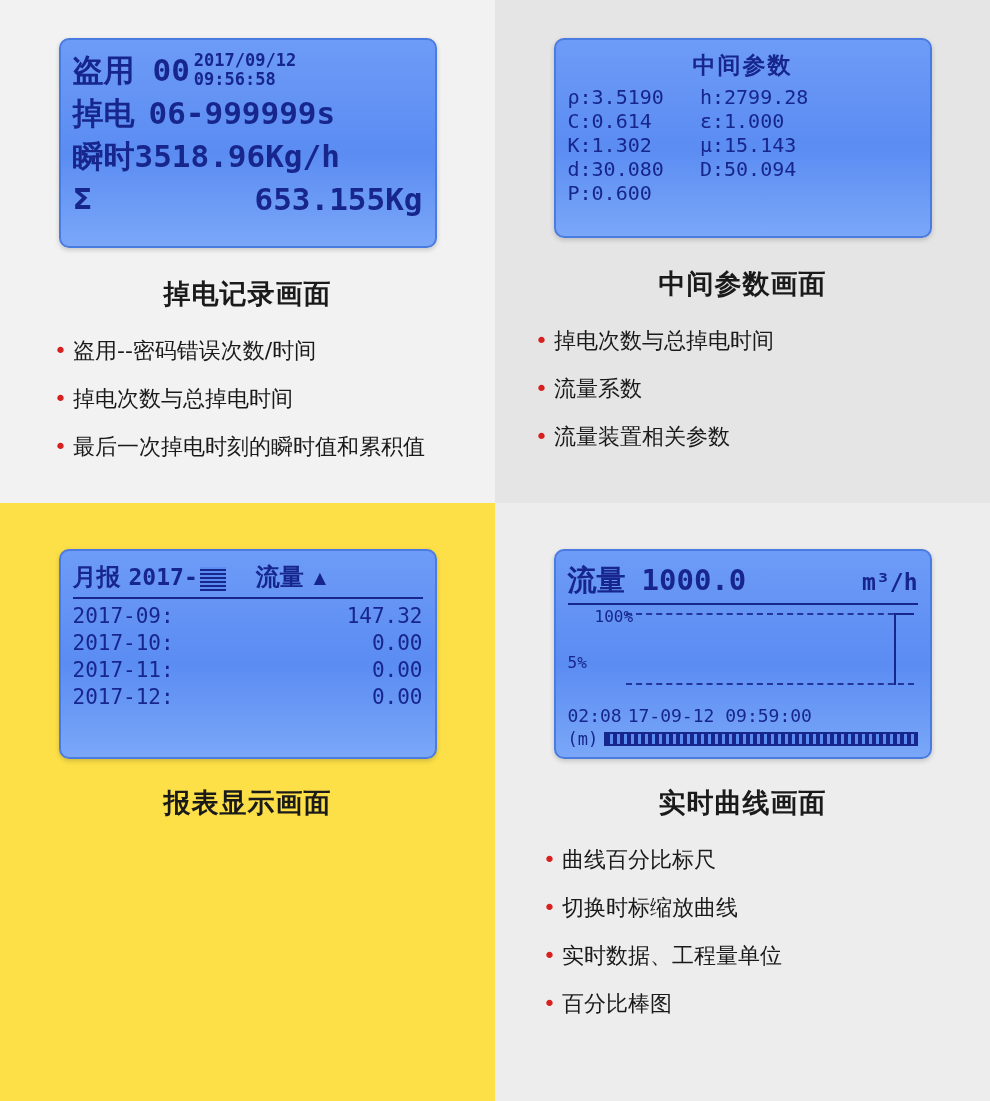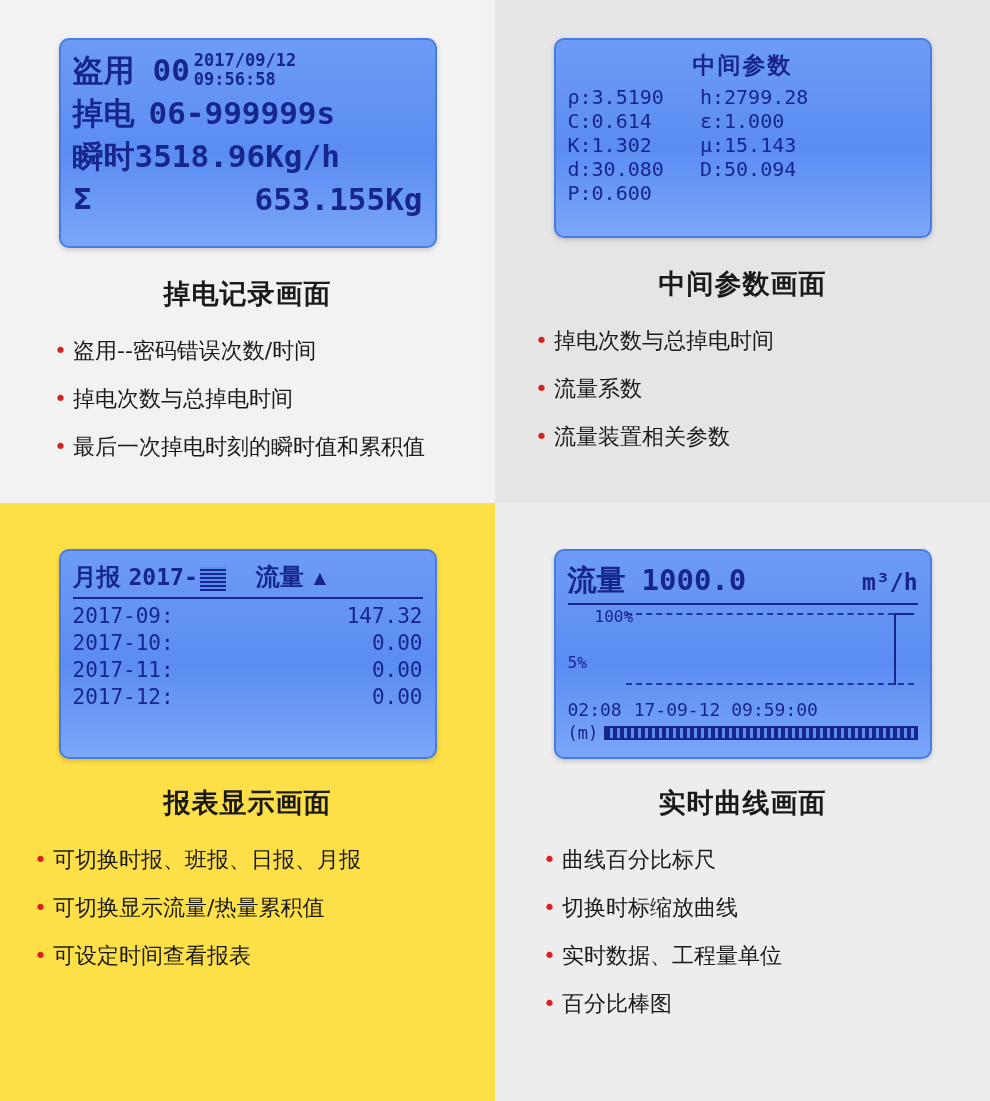--- a/index.html
+++ b/index.html
@@ -219,22 +219,22 @@
     top: 2px;
     width: 20px;
     height: 2px;
     background: #17268c;
   }
   .s4-timerow {
     font-family: "DejaVu Sans Mono", monospace;
     font-size: 18px;
     color: #17268c;
     display: flex;
-    gap: 12px;
-    margin-top: 6px;
+    gap: 6px;
+    margin-top: 12px;
   }
   .s4-barrow {
     display: flex;
     align-items: center;
     margin-top: 3px;
     font-family: "DejaVu Sans Mono", monospace;
     font-size: 17px;
     color: #17268c;
   }
   .s4-bar {
@@ -362,25 +362,20 @@
           <span>2017-11:</span>
           <span>0.00</span>
         </div>
         <div class="s3-row">
           <span>2017-12:</span>
           <span>0.00</span>
         </div>
       </div>
     </div>
     <div class="caption">报表显示画面</div>
-    <ul class="bullets">
-      <li><span class="dot">•</span><span>可切换时报、班报、日报、月报</span></li>
-      <li><span class="dot">•</span><span>可切换显示流量/热量累积值</span></li>
-      <li><span class="dot">•</span><span>可设定时间查看报表</span></li>
-    </ul>
   </div>
 
   <div class="cell cell-br">
     <div class="lcd-wrap" style="padding-top:46px;">
       <div class="lcd">
         <div class="s4-head">
           <span>流量</span>
           <span class="val">1000.0</span>
           <span class="unit">m³/h</span>
         </div>

